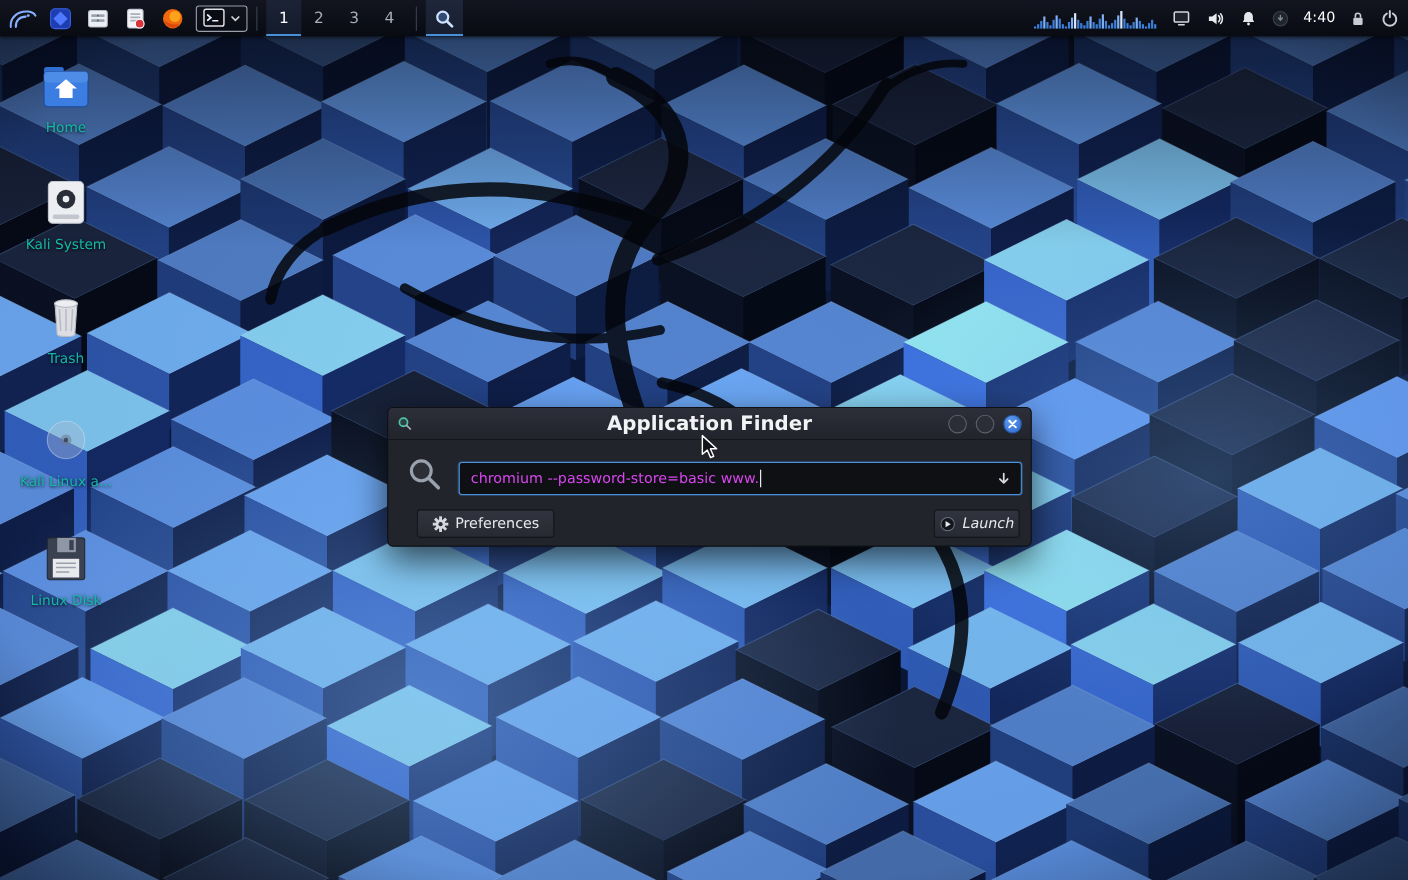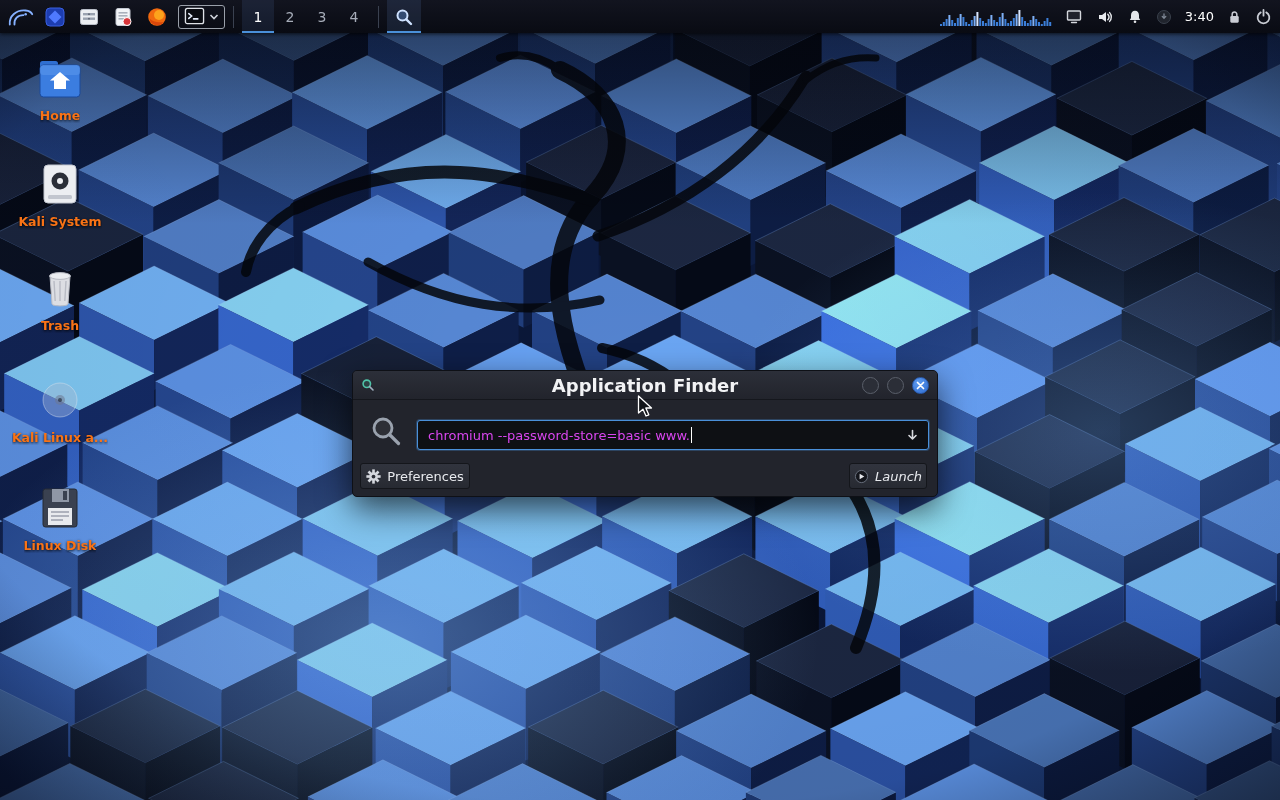--- a/index.html
+++ b/index.html
@@ -32,22 +32,22 @@
   .tray-btn{display:flex;align-items:center;justify-content:center;height:33px;}
   #clock{font-size:13px;color:#ffffff;}
 
   
   .desk-item{
     position:absolute;left:8px;width:104px;z-index:5;
     display:flex;flex-direction:column;align-items:center;gap:8px;
   }
   .desk-icon{height:46px;display:flex;align-items:flex-end;justify-content:center;}
   .desk-label{
-    font-size:12.5px;color:#f97316;text-shadow:0 1px 3px rgba(0,0,0,.95);
-    max-width:100px;white-space:nowrap;overflow:hidden;text-overflow:ellipsis;text-align:right;font-weight:bold;
+    font-size:12.5px;color:#14b8a6;text-shadow:0 1px 3px rgba(0,0,0,.95);
+    max-width:100px;white-space:nowrap;overflow:hidden;text-overflow:ellipsis;text-align:right;
   }
 
   
   #finder{
     position:absolute;left:352px;top:370px;width:586px;height:127px;z-index:20;
     background:#22242c;border:1px solid #0e1016;border-radius:5px;
     box-shadow:0 12px 32px rgba(0,0,0,.65);box-sizing:border-box;
   }
   .titlebar{
     height:28px;background:linear-gradient(#2c2f39,#22242c);
@@ -74,21 +74,21 @@
   .search-text{font-size:13px;color:#d946ef;white-space:pre;}
   .caret{width:1px;height:16px;background:#ffffff;margin-left:1px;animation:blink 1.1s steps(1) infinite;}
   @keyframes blink{50%{opacity:0;}}
   .combo-arrow{position:absolute;right:9px;top:8px;}
   .btn{
     position:absolute;top:92px;height:26px;box-sizing:border-box;
     display:flex;align-items:center;justify-content:center;gap:6px;
     background:linear-gradient(#31343e,#272a32);border:1px solid #14161b;border-radius:3px;
     color:#e8eaee;font-size:13px;
   }
-  #pref-btn{left:7px;width:110px;}
+  #pref-btn{left:26px;width:125px;}
   #launch-btn{right:10px;width:78px;font-style:italic;}
 
   #cursor{position:absolute;left:637px;top:395px;z-index:100;pointer-events:none;}
 </style>
 </head>
 <body>
 
 <div id="screen">
 
   <svg id="wallpaper" width="1280" height="800" viewBox="0 0 1280 800">
@@ -759,21 +759,21 @@
           <circle cx="8" cy="12.8" r="1.3" fill="#e4e6ea"></circle>
         </svg>
       </div>
       <div class="tray-btn">
         <svg width="16" height="16" viewBox="0 0 16 16">
           <circle cx="8" cy="8" r="6.5" fill="#20242d" stroke="#39404c"></circle>
           <path d="M8 5v4M6.2 7.4L8 9.4l1.8-2" fill="none" stroke="#7f8896" stroke-width="1.3" stroke-linecap="round"></path>
         </svg>
       </div>
       <div class="tray-btn">
-        <span id="clock">3:40</span>
+        <span id="clock">4:40</span>
       </div>
       <div class="tray-btn">
         <svg width="15" height="16" viewBox="0 0 16 16">
           <path d="M5.5 7V5.2a2.5 2.5 0 015 0V7" fill="none" stroke="#c9ccd4" stroke-width="1.6"></path>
           <rect x="3.5" y="7" width="9" height="7" rx="1.2" fill="#c9ccd4"></rect>
         </svg>
       </div>
       <div class="tray-btn">
         <svg width="17" height="17" viewBox="0 0 16 16">
           <path d="M5.4 4.1a5.5 5.5 0 105.2 0" fill="none" stroke="#c9ccd4" stroke-width="1.7" stroke-linecap="round"></path>

